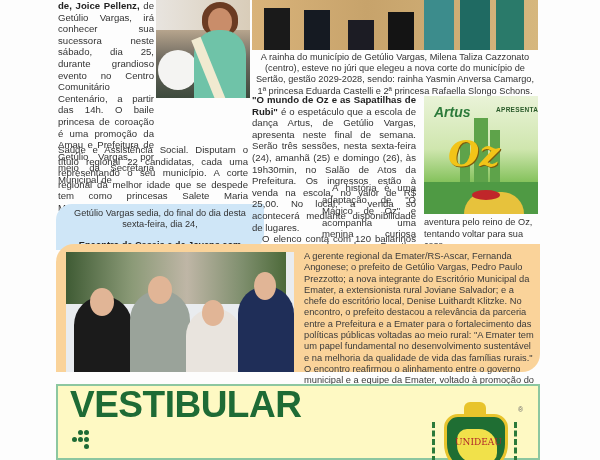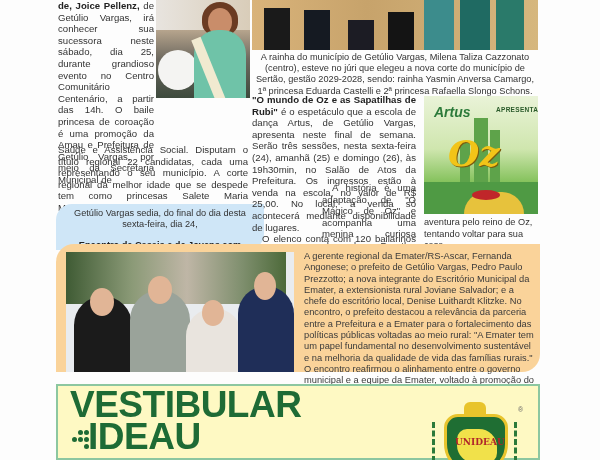--- a/index.html
+++ b/index.html
@@ -53,21 +53,21 @@
 
   
   #ad { left: 56px; top: 384px; width: 484px; height: 76px; background: #fef9c3; border: 2px solid #8cc7a0; }
   .ad-title { position:absolute; left:12px; top:2px; font-family:"Liberation Sans", sans-serif; font-weight:bold; color:#1e6b35; font-size:37px; line-height:34px; letter-spacing:-0.5px; }
   .ad-title2 { top:34px; left:30px; }
   .dots { position:absolute; left:10px; top:44px; width:20px; height:22px; }
   .dots i { position:absolute; width:5px; height:5px; border-radius:50%; background:#1e6b35; }
   #crest { position:absolute; left:364px; top:16px; width:110px; height:60px; }
   .shield { position:absolute; left:22px; top:12px; width:64px; height:60px; background:#1f6e33; border-radius: 14px 14px 30px 30px; border:3px solid #e8c42c; }
   .shield-inner { position:absolute; left:10px; top:12px; width:40px; height:34px; background:#f1e14a; border-radius: 10px 18px 10px 18px; }
-  .unideau { position:absolute; left:8px; top:20px; font-family:"DejaVu Serif", serif; font-size:9px; font-weight:bold; color:#b0252a; }
+  .unideau { position:absolute; left:8px; top:20px; font-family:"DejaVu Serif", serif; font-size:9px; font-weight:normal; color:#b0252a; }
   .crown { position:absolute; left:42px; top:0; width:22px; height:16px; background:#e8c42c; border-radius: 6px 6px 2px 2px; }
   .laurel { position:absolute; top:20px; width:10px; height:40px; border-left:3px dashed #2c7a3a; }
   .reg { position:absolute; left:96px; top:4px; font-size:7px; color:#666; }
 </style>
 </head>
 <body>
 
 <div id="col-left-text" class="abs txt">
   <b>de, Joice Pellenz,</b>
   <span>de Getúlio Vargas, irá conhecer sua sucessora neste sábado, dia 25, durante grandioso evento no Centro Comunitário Centenário, a partir das 14h. O baile princesa de coroação é uma promoção da Amau e Prefeitura de Getúlio Vargas, por meio da Secretaria Municipal de</span>
@@ -140,21 +140,20 @@
 <div id="ad" class="abs">
   <div class="ad-title">VESTIBULAR</div>
   <div class="dots">
     <i style="left:10px;top:0;"></i>
       <i style="left:16px;top:0;"></i>
     <i style="left:4px;top:7px;"></i>
       <i style="left:10px;top:7px;"></i>
       <i style="left:16px;top:7px;"></i>
     <i style="left:16px;top:14px;"></i>
   </div>
-  <div class="ad-title ad-title2">IDEAU</div>
   <div id="crest">
     <div class="laurel" style="left:10px;"></div>
     <div class="laurel" style="left:92px;"></div>
     <div class="crown"></div>
     <div class="shield">
       <div class="shield-inner"></div>
       <div class="unideau">UNIDEAU</div>
     </div>
     <div class="reg">®</div>
   </div>

